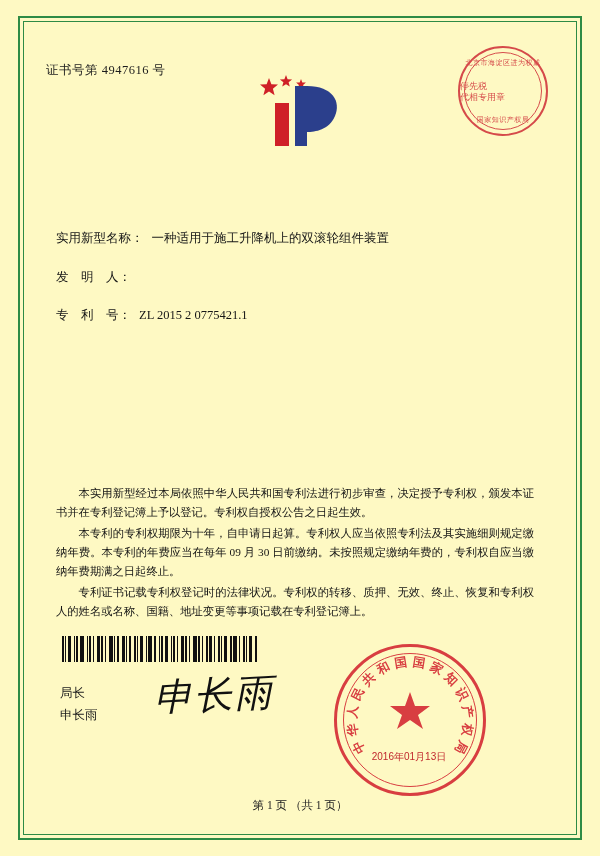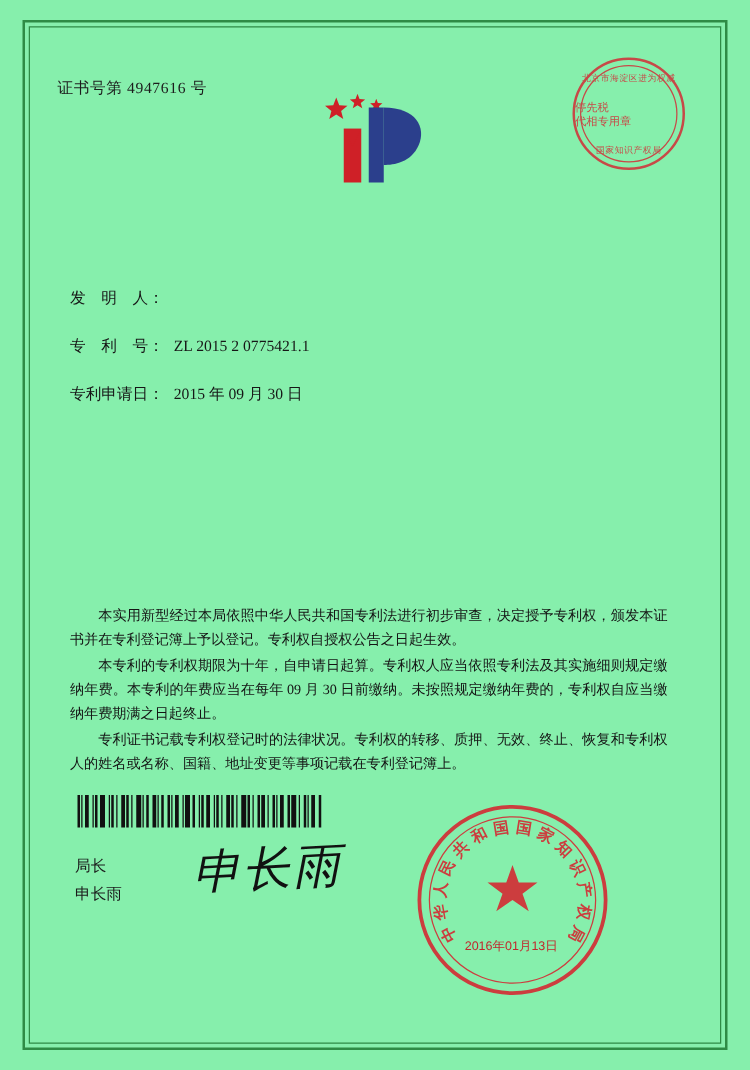--- a/index.html
+++ b/index.html
@@ -12,21 +12,21 @@
     height: 856px;
     font-family: "Liberation Serif", serif;
     color: #1a1a1a;
     overflow: hidden;
   }
 
   .page {
     position: relative;
     width: 600px;
     height: 856px;
-    background: #86efac;
+    background: #fef9c3;
   }
 
   
   .border-outer {
     position: absolute;
     left: 18px;
     top: 16px;
     right: 18px;
     bottom: 16px;
     border: 2px solid #2e8b45;
@@ -294,29 +294,29 @@
         <polygon points="50,35 64,35 57,49" fill="#cf2027"></polygon>
 
         <path d="M70 18 L82 18 L82 78 L70 78 Z" fill="#2b3f8c"></path>
         <path d="M82 18 C108 18 116 34 110 48 C104 62 90 64 82 64 Z" fill="#2b3f8c"></path>
       </svg>
     </div>
 
 
     <div class="fields">
       <div class="field-row">
+        <span class="field-label">实用新型名称：</span>
+        <span class="field-value">一种适用于施工升降机上的双滚轮组件装置</span>
+      </div>
+      <div class="field-row">
         <span class="field-label">发　明　人：</span>
       </div>
       <div class="field-row">
         <span class="field-label">专　利　号：</span>
         <span class="field-value">ZL 2015 2 0775421.1</span>
-      </div>
-      <div class="field-row">
-        <span class="field-label">专利申请日：</span>
-        <span class="field-value">2015 年 09 月 30 日</span>
       </div>
     </div>
 
     <div class="paras">
       <p>本实用新型经过本局依照中华人民共和国专利法进行初步审查，决定授予专利权，颁发本证书并在专利登记簿上予以登记。专利权自授权公告之日起生效。</p>
       <p>本专利的专利权期限为十年，自申请日起算。专利权人应当依照专利法及其实施细则规定缴纳年费。本专利的年费应当在每年 09 月 30 日前缴纳。未按照规定缴纳年费的，专利权自应当缴纳年费期满之日起终止。</p>
       <p>专利证书记载专利权登记时的法律状况。专利权的转移、质押、无效、终止、恢复和专利权人的姓名或名称、国籍、地址变更等事项记载在专利登记簿上。</p>
     </div>
 
     <div class="barcode">
@@ -394,15 +394,16 @@
         <div class="arc-char" style="transform: translate(9.15px, -57.27px) rotate(9.08deg);">国</div>
         <div class="arc-char" style="transform: translate(26.54px, -51.57px) rotate(27.23deg);">家</div>
         <div class="arc-char" style="transform: translate(41.29px, -40.74px) rotate(45.38deg);">知</div>
         <div class="arc-char" style="transform: translate(51.92px, -25.84px) rotate(63.54deg);">识</div>
         <div class="arc-char" style="transform: translate(57.39px, -8.38px) rotate(81.69deg);">产</div>
         <div class="arc-char" style="transform: translate(57.15px, 9.92px) rotate(99.85deg);">权</div>
         <div class="arc-char" style="transform: translate(51.21px, 27.23px) rotate(118deg);">局</div>
       </div>
     <div class="seal-date">2016年01月13日</div>
 
+    <div class="footer">第 1 页 （共 1 页）</div>
 
   </div>
 </div>
 
 </body></html>

